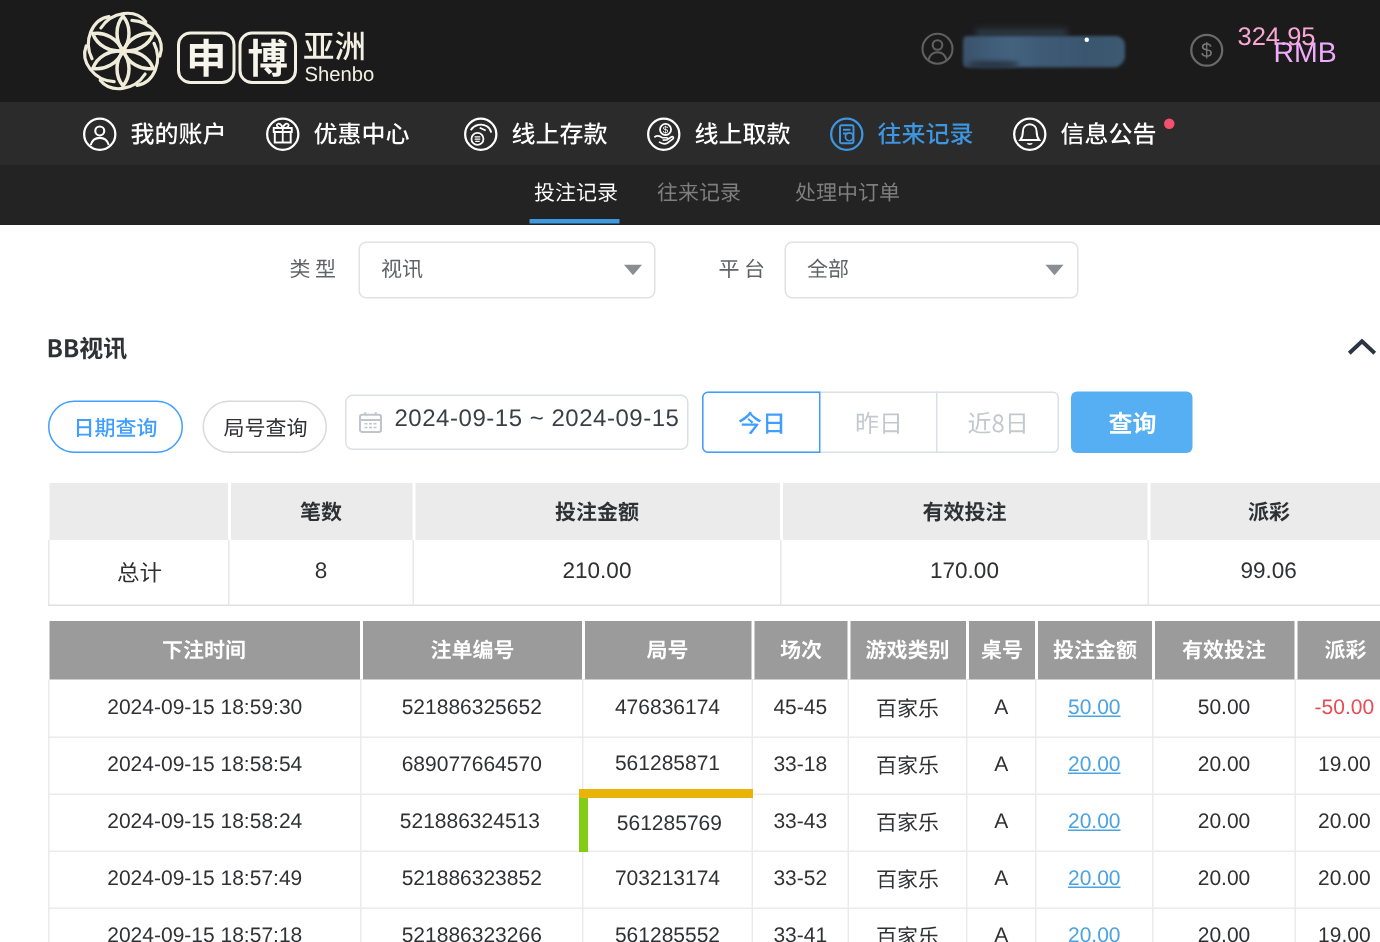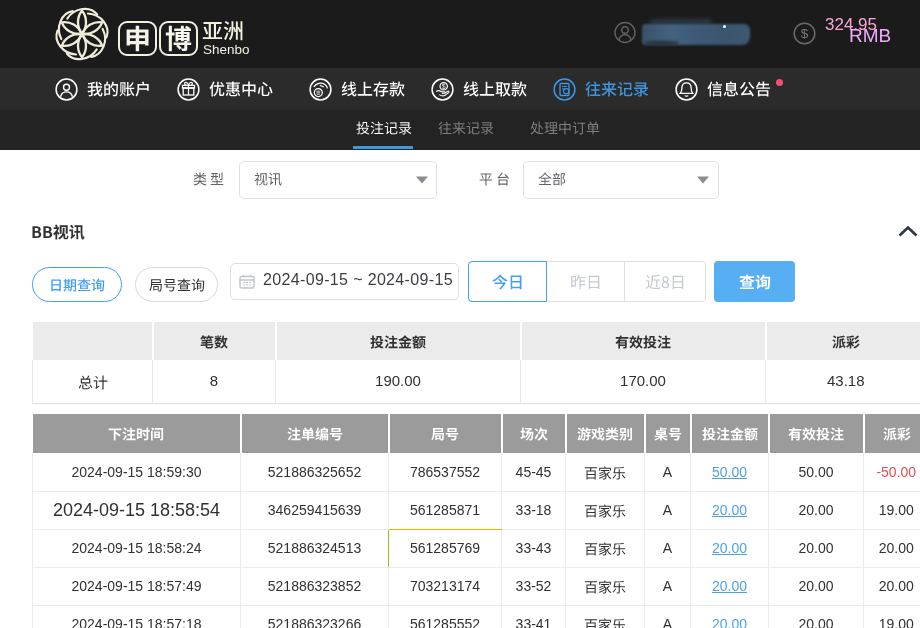--- a/index.html
+++ b/index.html
@@ -253,23 +253,23 @@
             </svg></td>
           <td style="background:#ebebeb;"><svg width="28" height="14" viewBox="0 0 28 14" style="display:inline-block;vertical-align:middle">
               <path d="M1.1 1.8C1.9 2.3 3 3 3.5 3.5L4.4 2.1C3.8 1.7 2.7 1 1.9 0.6ZM0.4 5.6C1.2 6.1 2.3 6.7 2.8 7.2L3.6 5.8C3.1 5.3 1.9 4.7 1.1 4.4ZM0.7 12.2 1.9 13.4C2.6 12 3.4 10.4 4 9L2.9 7.8C2.2 9.4 1.3 11.2 0.7 12.2ZM7.5 13.4C7.8 13.2 8.2 12.9 10.8 11.8C10.7 11.5 10.5 10.9 10.5 10.5L8.9 11.1V5.4L9.5 5.3C10 8.8 10.7 11.7 12.6 13.3C12.9 12.8 13.4 12.2 13.8 11.9C12.9 11.2 12.2 10.1 11.7 8.8C12.3 8.4 13 7.9 13.7 7.4L12.5 6.2C12.2 6.6 11.8 7 11.3 7.4C11.2 6.7 11 5.9 10.9 5C11.6 4.9 12.3 4.7 12.9 4.5L11.6 3.2C10.6 3.6 8.9 4 7.4 4.2V11.1C7.4 11.6 7.2 11.9 6.9 12.1C7.1 12.4 7.4 13.1 7.5 13.4ZM5 1.8V5.4C5 7.6 4.9 10.7 3.5 12.8C3.8 13 4.5 13.4 4.8 13.6C6.3 11.3 6.5 7.8 6.5 5.4V3.1C8.7 2.8 11.2 2.4 13 1.8L11.7 0.4C10.1 1 7.4 1.5 5 1.8Z M21.2 0.5C19.4 1 16.8 1.4 14.4 1.6C14.6 1.9 14.8 2.6 14.9 3C17.3 2.8 20.1 2.5 22.2 2ZM14.7 3.8C15.2 4.5 15.7 5.4 15.9 6L17.2 5.4C17 4.8 16.5 3.9 15.9 3.3ZM17.2 3.3C17.6 4 18 4.9 18.1 5.4L19.5 5C19.3 4.4 18.9 3.5 18.5 2.9ZM25.7 4.5C25 5.6 23.4 6.7 22.2 7.4C22.6 7.7 23.1 8.2 23.4 8.6C24.8 7.8 26.3 6.6 27.4 5.2ZM26.1 8.4C25.1 10 23.2 11.4 21.4 12.1C21.8 12.5 22.3 13.1 22.6 13.6C24.7 12.6 26.5 11 27.7 9ZM17.7 5.6V6.8H14.7V8.4H17.1C16.4 9.5 15.3 10.6 14.2 11.3C14.6 11.6 15 12.3 15.2 12.8C16 12.1 16.9 11.2 17.7 10.2V13.5H19.3V9.7C19.9 10.3 20.6 11 20.9 11.6L22 10.5C21.6 9.8 20.8 9 20 8.4H21.9V6.8H19.3V5.6ZM25.5 0.6C24.8 1.7 23.4 2.8 22.2 3.4L22.2 3.3L20.6 2.9C20.3 3.7 19.9 4.8 19.5 5.6L20.8 6C21.2 5.3 21.7 4.4 22.1 3.5C22.6 3.8 23 4.3 23.3 4.7C24.7 3.9 26.1 2.7 27.1 1.3Z" fill="#303133"></path>
             </svg></td>
         </tr>
         <tr style="height:43px">
           <td style="border-bottom:1px solid #e0e0e0;border-right:1px solid #e8e8e8;border-left:1px solid #e8e8e8;"><svg width="30" height="15" viewBox="0 0 30 15" style="display:inline-block;vertical-align:middle">
               <path d="M11.4 10C12.2 11 13.1 12.4 13.5 13.3L14.4 12.8C14 11.8 13.1 10.5 12.2 9.5ZM6.2 9.2C7.2 9.8 8.3 10.9 8.9 11.6L9.7 10.9C9.1 10.2 8 9.2 7 8.5ZM4.2 9.6V12.7C4.2 13.9 4.7 14.2 6.5 14.2C6.8 14.2 9.4 14.2 9.8 14.2C11.2 14.2 11.6 13.8 11.8 12.1C11.4 12 10.9 11.8 10.7 11.7C10.6 13 10.5 13.2 9.8 13.2C9.2 13.2 7 13.2 6.5 13.2C5.6 13.2 5.4 13.1 5.4 12.7V9.6ZM2.1 9.8C1.8 11 1.3 12.3 0.6 13.1L1.7 13.6C2.4 12.7 2.9 11.2 3.1 10ZM4 4.7H11.1V7.3H4ZM2.8 3.6V8.4H12.3V3.6H9.9C10.4 2.9 10.9 1.9 11.4 1.1L10.3 0.6C9.9 1.5 9.2 2.8 8.6 3.6H5.5L6.4 3.2C6.2 2.5 5.5 1.4 4.8 0.7L3.9 1.1C4.5 1.9 5.1 2.9 5.4 3.6Z M17.1 1.6C17.9 2.3 18.9 3.3 19.4 3.9L20.2 3.1C19.7 2.5 18.6 1.5 17.8 0.9ZM15.7 5.3V6.4H18.1V11.8C18.1 12.4 17.6 12.9 17.3 13.1C17.5 13.3 17.8 13.8 17.9 14.1C18.2 13.8 18.6 13.5 21.4 11.5C21.3 11.2 21.1 10.8 21.1 10.5L19.2 11.7V5.3ZM24.4 0.6V5.6H20.6V6.7H24.4V14.4H25.6V6.7H29.4V5.6H25.6V0.6Z" fill="#303133"></path>
             </svg></td>
           <td style="border-bottom:1px solid #e0e0e0;border-right:1px solid #e8e8e8;"><span style="font-size:15px;color:#303133">8</span></td>
-          <td style="border-bottom:1px solid #e0e0e0;border-right:1px solid #e8e8e8;"><span style="font-size:15px;color:#303133">190.00</span></td>
+          <td style="border-bottom:1px solid #e0e0e0;border-right:1px solid #e8e8e8;"><span style="font-size:15px;color:#303133">210.00</span></td>
           <td style="border-bottom:1px solid #e0e0e0;border-right:1px solid #e8e8e8;"><span style="font-size:15px;color:#303133">170.00</span></td>
-          <td style="border-bottom:1px solid #e0e0e0;"><span style="font-size:15px;color:#303133">43.18</span></td>
+          <td style="border-bottom:1px solid #e0e0e0;"><span style="font-size:15px;color:#303133">99.06</span></td>
         </tr>
       </tbody>
     </table>
   </div>
 <div class="abs" style="left:32px;top:414px">
     <table style="width:896px">
       <colgroup>
         <col style="width:208px">
         <col style="width:148px">
         <col style="width:113px">
@@ -306,46 +306,46 @@
           <td style="background:#9b9b9b;border-right:2px solid #fff;"><svg width="56" height="14" viewBox="0 0 56 14" style="display:inline-block;vertical-align:middle">
               <path d="M5.1 0.4C5 1 4.8 1.5 4.6 2.1H0.8V3.7H3.9C3 5.3 1.8 6.8 0.4 7.8C0.7 8.1 1.2 8.7 1.5 9.1C2.1 8.6 2.7 8.1 3.3 7.4V13.6H5V10.9H10V11.7C10 11.9 10 12 9.7 12C9.5 12 8.7 12 8 12C8.2 12.4 8.4 13.1 8.5 13.6C9.6 13.6 10.4 13.6 11 13.3C11.5 13 11.7 12.6 11.7 11.8V4.8H5.2C5.4 4.4 5.6 4.1 5.7 3.7H13.3V2.1H6.4C6.6 1.7 6.7 1.2 6.8 0.8ZM5 8.6H10V9.5H5ZM5 7.2V6.3H10V7.2Z M16.7 0.9C17 1.3 17.3 1.9 17.4 2.4H14.6V3.9H19.5L18.4 4.4C18.9 5 19.3 5.7 19.7 6.3L18.3 6.1C18.2 6.6 18.1 7.1 17.9 7.6L17 6.6L15.9 7.4C16.5 6.5 17.1 5.3 17.5 4.3L16.1 3.9C15.7 5 15 6.2 14.3 7C14.6 7.3 15.1 7.8 15.4 8.1L15.8 7.5C16.3 8 16.7 8.6 17.2 9.1C16.5 10.3 15.6 11.4 14.3 12.1C14.7 12.3 15.3 13 15.5 13.3C16.6 12.6 17.5 11.6 18.3 10.4C18.8 11 19.2 11.7 19.5 12.2L20.8 11.1C20.4 10.5 19.8 9.7 19.1 8.8C19.4 8.2 19.6 7.4 19.8 6.7C19.9 6.9 20 7.1 20.1 7.3L20.7 6.9C21 7.2 21.5 7.9 21.7 8.2C21.9 7.9 22.1 7.6 22.3 7.3C22.6 8.2 22.9 9 23.3 9.8C22.5 10.9 21.4 11.8 20 12.4C20.4 12.7 21 13.3 21.2 13.7C22.4 13 23.4 12.2 24.2 11.3C24.8 12.2 25.6 13 26.5 13.6C26.8 13.2 27.3 12.6 27.7 12.2C26.7 11.7 25.8 10.8 25.1 9.8C25.9 8.4 26.4 6.6 26.8 4.4H27.4V2.9H24C24.1 2.2 24.3 1.4 24.4 0.7L22.8 0.4C22.5 2.5 22 4.6 21.2 6C20.8 5.3 20.3 4.5 19.8 3.9H21.4V2.4H18.1L19 2C18.9 1.5 18.5 0.9 18.1 0.4ZM23.5 4.4H25.2C25 5.9 24.7 7.1 24.2 8.2C23.8 7.3 23.5 6.3 23.2 5.3Z M30.2 0.4V3.1H28.5V4.6H30.2V7.1C29.5 7.3 28.9 7.4 28.4 7.5L28.8 9.1L30.2 8.8V11.7C30.2 11.9 30.1 12 29.9 12C29.8 12 29.2 12 28.6 11.9C28.8 12.4 29.1 13 29.1 13.5C30.1 13.5 30.8 13.4 31.2 13.2C31.7 12.9 31.9 12.5 31.9 11.7V8.3L33.1 8L32.9 6.5L31.9 6.7V4.6H33.3V3.1H31.9V0.4ZM34.5 0.9V2.4C34.5 3.3 34.3 4.4 32.6 5.1C32.9 5.3 33.5 6 33.7 6.3C35.6 5.4 36 3.8 36 2.4H37.9V3.9C37.9 5.3 38.1 5.9 39.5 5.9C39.8 5.9 40.3 5.9 40.5 5.9C40.8 5.9 41.1 5.9 41.4 5.8C41.3 5.4 41.3 4.8 41.2 4.4C41 4.5 40.7 4.5 40.5 4.5C40.3 4.5 39.8 4.5 39.7 4.5C39.5 4.5 39.5 4.4 39.5 3.9V0.9ZM38.5 8.1C38.1 8.8 37.6 9.5 36.9 10C36.2 9.5 35.6 8.8 35.2 8.1ZM33.3 6.5V8.1H34.1L33.6 8.3C34.1 9.3 34.7 10.2 35.5 11C34.6 11.5 33.5 11.8 32.3 12C32.6 12.4 32.9 13.1 33.1 13.6C34.5 13.2 35.8 12.8 36.9 12.1C37.9 12.8 39.1 13.3 40.5 13.6C40.8 13.1 41.2 12.4 41.6 12C40.4 11.8 39.3 11.5 38.3 11C39.4 9.9 40.3 8.6 40.8 6.9L39.7 6.4L39.4 6.5Z M43.3 1.8C44.1 2.3 45.3 2.9 45.9 3.4L46.9 2C46.3 1.6 45 1 44.2 0.6ZM42.5 5.7C43.4 6.2 44.5 6.8 45.1 7.3L46 5.9C45.4 5.4 44.2 4.8 43.4 4.5ZM42.9 12.3 44.3 13.5C45.1 12.1 46 10.5 46.8 9L45.5 7.9C44.7 9.5 43.6 11.3 42.9 12.3ZM49.6 0.9C50 1.6 50.4 2.4 50.6 3H46.9V4.6H50.3V7.1H47.4V8.7H50.3V11.6H46.5V13.2H55.6V11.6H52V8.7H54.7V7.1H52V4.6H55.2V3H51L52.3 2.5C52.1 1.9 51.6 1 51.2 0.4Z" fill="#ffffff"></path>
             </svg></td>
           <td style="background:#9b9b9b;"><svg width="28" height="14" viewBox="0 0 28 14" style="display:inline-block;vertical-align:middle">
               <path d="M1.1 1.8C1.9 2.3 3 3 3.5 3.5L4.4 2.1C3.8 1.7 2.7 1 1.9 0.6ZM0.4 5.6C1.2 6.1 2.3 6.7 2.8 7.2L3.6 5.8C3.1 5.3 1.9 4.7 1.1 4.4ZM0.7 12.2 1.9 13.4C2.6 12 3.4 10.4 4 9L2.9 7.8C2.2 9.4 1.3 11.2 0.7 12.2ZM7.5 13.4C7.8 13.2 8.2 12.9 10.8 11.8C10.7 11.5 10.5 10.9 10.5 10.5L8.9 11.1V5.4L9.5 5.3C10 8.8 10.7 11.7 12.6 13.3C12.9 12.8 13.4 12.2 13.8 11.9C12.9 11.2 12.2 10.1 11.7 8.8C12.3 8.4 13 7.9 13.7 7.4L12.5 6.2C12.2 6.6 11.8 7 11.3 7.4C11.2 6.7 11 5.9 10.9 5C11.6 4.9 12.3 4.7 12.9 4.5L11.6 3.2C10.6 3.6 8.9 4 7.4 4.2V11.1C7.4 11.6 7.2 11.9 6.9 12.1C7.1 12.4 7.4 13.1 7.5 13.4ZM5 1.8V5.4C5 7.6 4.9 10.7 3.5 12.8C3.8 13 4.5 13.4 4.8 13.6C6.3 11.3 6.5 7.8 6.5 5.4V3.1C8.7 2.8 11.2 2.4 13 1.8L11.7 0.4C10.1 1 7.4 1.5 5 1.8Z M21.2 0.5C19.4 1 16.8 1.4 14.4 1.6C14.6 1.9 14.8 2.6 14.9 3C17.3 2.8 20.1 2.5 22.2 2ZM14.7 3.8C15.2 4.5 15.7 5.4 15.9 6L17.2 5.4C17 4.8 16.5 3.9 15.9 3.3ZM17.2 3.3C17.6 4 18 4.9 18.1 5.4L19.5 5C19.3 4.4 18.9 3.5 18.5 2.9ZM25.7 4.5C25 5.6 23.4 6.7 22.2 7.4C22.6 7.7 23.1 8.2 23.4 8.6C24.8 7.8 26.3 6.6 27.4 5.2ZM26.1 8.4C25.1 10 23.2 11.4 21.4 12.1C21.8 12.5 22.3 13.1 22.6 13.6C24.7 12.6 26.5 11 27.7 9ZM17.7 5.6V6.8H14.7V8.4H17.1C16.4 9.5 15.3 10.6 14.2 11.3C14.6 11.6 15 12.3 15.2 12.8C16 12.1 16.9 11.2 17.7 10.2V13.5H19.3V9.7C19.9 10.3 20.6 11 20.9 11.6L22 10.5C21.6 9.8 20.8 9 20 8.4H21.9V6.8H19.3V5.6ZM25.5 0.6C24.8 1.7 23.4 2.8 22.2 3.4L22.2 3.3L20.6 2.9C20.3 3.7 19.9 4.8 19.5 5.6L20.8 6C21.2 5.3 21.7 4.4 22.1 3.5C22.6 3.8 23 4.3 23.3 4.7C24.7 3.9 26.1 2.7 27.1 1.3Z" fill="#ffffff"></path>
             </svg></td>
         </tr>
         <tr style="height:38px">
           <td style="border-bottom:1px solid #ebebeb;border-right:1px solid #ebebeb;border-left:1px solid #ebebeb;"><span style="font-size:14px;color:#303133">2024-09-15 18:59:30</span></td>
           <td style="border-bottom:1px solid #ebebeb;border-right:1px solid #ebebeb;"><span style="font-size:14px;color:#303133">521886325652</span></td>
-          <td style="border-bottom:1px solid #ebebeb;border-right:1px solid #ebebeb;"><span style="font-size:14px;color:#303133">786537552</span></td>
+          <td style="border-bottom:1px solid #ebebeb;border-right:1px solid #ebebeb;"><span style="font-size:14px;color:#303133">476836174</span></td>
           <td style="border-bottom:1px solid #ebebeb;border-right:1px solid #ebebeb;"><span style="font-size:14px;color:#303133">45-45</span></td>
           <td style="border-bottom:1px solid #ebebeb;border-right:1px solid #ebebeb;"><svg width="42" height="14" viewBox="0 0 42 14" style="display:inline-block;vertical-align:middle">
               <path d="M2.5 4.4V13.5H3.5V12.5H10.6V13.5H11.7V4.4H7C7.1 3.8 7.3 3.1 7.5 2.3H13.1V1.3H0.9V2.3H6.3C6.2 3 6 3.8 5.9 4.4ZM3.5 8.9H10.6V11.6H3.5ZM3.5 8V5.4H10.6V8Z M19.9 0.8C20.1 1.1 20.3 1.5 20.5 1.8H15.2V4.7H16.2V2.8H25.8V4.7H26.9V1.8H21.7C21.5 1.4 21.3 0.9 21 0.5ZM25.1 5.6C24.3 6.3 23.1 7.2 22 7.9C21.7 7.2 21.2 6.4 20.5 5.8C20.9 5.5 21.2 5.3 21.5 5H25V4.1H16.9V5H20.1C18.8 5.9 16.9 6.7 15.1 7.1C15.3 7.3 15.6 7.7 15.7 7.9C17 7.5 18.5 7 19.8 6.3C20 6.5 20.2 6.8 20.4 7.1C19.2 8 16.9 9 15.1 9.4C15.3 9.6 15.5 10 15.6 10.2C17.3 9.7 19.5 8.7 20.8 7.8C21 8.1 21.1 8.4 21.2 8.8C19.8 10 17.1 11.4 14.9 11.9C15.1 12.1 15.3 12.5 15.4 12.8C17.4 12.2 19.8 11 21.4 9.8C21.5 10.9 21.3 11.9 20.9 12.2C20.6 12.4 20.4 12.5 20 12.5C19.7 12.5 19.2 12.4 18.7 12.4C18.9 12.7 19 13.1 19 13.4C19.4 13.4 19.9 13.4 20.2 13.4C20.8 13.4 21.2 13.3 21.6 12.9C22.4 12.3 22.8 10.6 22.3 8.8L22.9 8.4C23.7 10.4 25 12 26.8 12.9C27 12.6 27.3 12.2 27.5 12C25.8 11.3 24.4 9.7 23.8 7.9C24.5 7.4 25.3 6.8 25.9 6.3Z M31.3 8.4C30.6 9.7 29.5 11 28.5 11.9C28.8 12 29.2 12.4 29.4 12.6C30.4 11.6 31.5 10.1 32.3 8.8ZM37.7 8.9C38.7 10 39.9 11.6 40.5 12.5L41.4 12C40.9 11.1 39.6 9.5 38.6 8.4ZM29.8 7.4C29.9 7.3 30.5 7.2 31.5 7.2H34.7V12.1C34.7 12.3 34.6 12.4 34.4 12.4C34.2 12.4 33.3 12.4 32.5 12.4C32.6 12.7 32.8 13.1 32.8 13.4C34 13.4 34.7 13.4 35.2 13.2C35.7 13 35.8 12.7 35.8 12.1V7.2H40.9L41 6.2H35.8V3.3H34.7V6.2H30.8C31.1 5.1 31.3 3.8 31.4 2.5C34.5 2.5 38 2.2 40.2 1.6L39.6 0.7C37.5 1.3 33.6 1.5 30.4 1.6C30.4 3.2 30 5.1 29.9 5.5C29.8 6 29.6 6.3 29.5 6.4C29.6 6.7 29.8 7.2 29.8 7.4Z" fill="#303133"></path>
             </svg></td>
           <td style="border-bottom:1px solid #ebebeb;border-right:1px solid #ebebeb;"><span style="font-size:14px;color:#303133">A</span></td>
           <td style="border-bottom:1px solid #ebebeb;border-right:1px solid #ebebeb;"><span style="font-size:14px;color:#4da3e0;text-decoration:underline">50.00</span></td>
           <td style="border-bottom:1px solid #ebebeb;border-right:1px solid #ebebeb;"><span style="font-size:14px;color:#303133">50.00</span></td>
           <td style="border-bottom:1px solid #ebebeb;"><span style="font-size:14px;color:#e84c55">-50.00</span></td>
         </tr>
         <tr style="height:38px">
-          <td style="border-bottom:1px solid #ebebeb;border-right:1px solid #ebebeb;border-left:1px solid #ebebeb;"><span style="font-size:18px;color:#303133">2024-09-15 18:58:54</span></td>
-          <td style="border-bottom:1px solid #ebebeb;border-right:1px solid #ebebeb;"><span style="font-size:14px;color:#303133">346259415639</span></td>
-          <td style="border-bottom:1px solid #eab308;border-right:1px solid #ebebeb;text-align:center;"><span style="font-size:14px;color:#303133">561285871</span></td>
+          <td style="border-bottom:1px solid #ebebeb;border-right:1px solid #ebebeb;border-left:1px solid #ebebeb;"><span style="font-size:14px;color:#303133">2024-09-15 18:58:54</span></td>
+          <td style="border-bottom:1px solid #ebebeb;border-right:1px solid #ebebeb;"><span style="font-size:14px;color:#303133">689077664570</span></td>
+          <td style="border-bottom:6px solid #eab308;border-right:1px solid #ebebeb;text-align:center;"><span style="font-size:14px;color:#303133">561285871</span></td>
           <td style="border-bottom:1px solid #ebebeb;border-right:1px solid #ebebeb;"><span style="font-size:14px;color:#303133">33-18</span></td>
           <td style="border-bottom:1px solid #ebebeb;border-right:1px solid #ebebeb;"><svg width="42" height="14" viewBox="0 0 42 14" style="display:inline-block;vertical-align:middle">
               <path d="M2.5 4.4V13.5H3.5V12.5H10.6V13.5H11.7V4.4H7C7.1 3.8 7.3 3.1 7.5 2.3H13.1V1.3H0.9V2.3H6.3C6.2 3 6 3.8 5.9 4.4ZM3.5 8.9H10.6V11.6H3.5ZM3.5 8V5.4H10.6V8Z M19.9 0.8C20.1 1.1 20.3 1.5 20.5 1.8H15.2V4.7H16.2V2.8H25.8V4.7H26.9V1.8H21.7C21.5 1.4 21.3 0.9 21 0.5ZM25.1 5.6C24.3 6.3 23.1 7.2 22 7.9C21.7 7.2 21.2 6.4 20.5 5.8C20.9 5.5 21.2 5.3 21.5 5H25V4.1H16.9V5H20.1C18.8 5.9 16.9 6.7 15.1 7.1C15.3 7.3 15.6 7.7 15.7 7.9C17 7.5 18.5 7 19.8 6.3C20 6.5 20.2 6.8 20.4 7.1C19.2 8 16.9 9 15.1 9.4C15.3 9.6 15.5 10 15.6 10.2C17.3 9.7 19.5 8.7 20.8 7.8C21 8.1 21.1 8.4 21.2 8.8C19.8 10 17.1 11.4 14.9 11.9C15.1 12.1 15.3 12.5 15.4 12.8C17.4 12.2 19.8 11 21.4 9.8C21.5 10.9 21.3 11.9 20.9 12.2C20.6 12.4 20.4 12.5 20 12.5C19.7 12.5 19.2 12.4 18.7 12.4C18.9 12.7 19 13.1 19 13.4C19.4 13.4 19.9 13.4 20.2 13.4C20.8 13.4 21.2 13.3 21.6 12.9C22.4 12.3 22.8 10.6 22.3 8.8L22.9 8.4C23.7 10.4 25 12 26.8 12.9C27 12.6 27.3 12.2 27.5 12C25.8 11.3 24.4 9.7 23.8 7.9C24.5 7.4 25.3 6.8 25.9 6.3Z M31.3 8.4C30.6 9.7 29.5 11 28.5 11.9C28.8 12 29.2 12.4 29.4 12.6C30.4 11.6 31.5 10.1 32.3 8.8ZM37.7 8.9C38.7 10 39.9 11.6 40.5 12.5L41.4 12C40.9 11.1 39.6 9.5 38.6 8.4ZM29.8 7.4C29.9 7.3 30.5 7.2 31.5 7.2H34.7V12.1C34.7 12.3 34.6 12.4 34.4 12.4C34.2 12.4 33.3 12.4 32.5 12.4C32.6 12.7 32.8 13.1 32.8 13.4C34 13.4 34.7 13.4 35.2 13.2C35.7 13 35.8 12.7 35.8 12.1V7.2H40.9L41 6.2H35.8V3.3H34.7V6.2H30.8C31.1 5.1 31.3 3.8 31.4 2.5C34.5 2.5 38 2.2 40.2 1.6L39.6 0.7C37.5 1.3 33.6 1.5 30.4 1.6C30.4 3.2 30 5.1 29.9 5.5C29.8 6 29.6 6.3 29.5 6.4C29.6 6.7 29.8 7.2 29.8 7.4Z" fill="#303133"></path>
             </svg></td>
           <td style="border-bottom:1px solid #ebebeb;border-right:1px solid #ebebeb;"><span style="font-size:14px;color:#303133">A</span></td>
           <td style="border-bottom:1px solid #ebebeb;border-right:1px solid #ebebeb;"><span style="font-size:14px;color:#4da3e0;text-decoration:underline">20.00</span></td>
           <td style="border-bottom:1px solid #ebebeb;border-right:1px solid #ebebeb;"><span style="font-size:14px;color:#303133">20.00</span></td>
           <td style="border-bottom:1px solid #ebebeb;"><span style="font-size:14px;color:#303133">19.00</span></td>
         </tr>
         <tr style="height:38px">
           <td style="border-bottom:1px solid #ebebeb;border-right:1px solid #ebebeb;border-left:1px solid #ebebeb;"><span style="font-size:14px;color:#303133">2024-09-15 18:58:24</span></td>
-          <td style="border-bottom:1px solid #ebebeb;border-right:1px solid #84cc16;"><span style="font-size:14px;color:#303133">521886324513</span></td>
+          <td style="border-bottom:1px solid #ebebeb;border-right:6px solid #84cc16;"><span style="font-size:14px;color:#303133">521886324513</span></td>
           <td style="border-bottom:1px solid #ebebeb;border-right:1px solid #ebebeb;"><span style="font-size:14px;color:#303133">561285769</span></td>
           <td style="border-bottom:1px solid #ebebeb;border-right:1px solid #ebebeb;"><span style="font-size:14px;color:#303133">33-43</span></td>
           <td style="border-bottom:1px solid #ebebeb;border-right:1px solid #ebebeb;"><svg width="42" height="14" viewBox="0 0 42 14" style="display:inline-block;vertical-align:middle">
               <path d="M2.5 4.4V13.5H3.5V12.5H10.6V13.5H11.7V4.4H7C7.1 3.8 7.3 3.1 7.5 2.3H13.1V1.3H0.9V2.3H6.3C6.2 3 6 3.8 5.9 4.4ZM3.5 8.9H10.6V11.6H3.5ZM3.5 8V5.4H10.6V8Z M19.9 0.8C20.1 1.1 20.3 1.5 20.5 1.8H15.2V4.7H16.2V2.8H25.8V4.7H26.9V1.8H21.7C21.5 1.4 21.3 0.9 21 0.5ZM25.1 5.6C24.3 6.3 23.1 7.2 22 7.9C21.7 7.2 21.2 6.4 20.5 5.8C20.9 5.5 21.2 5.3 21.5 5H25V4.1H16.9V5H20.1C18.8 5.9 16.9 6.7 15.1 7.1C15.3 7.3 15.6 7.7 15.7 7.9C17 7.5 18.5 7 19.8 6.3C20 6.5 20.2 6.8 20.4 7.1C19.2 8 16.9 9 15.1 9.4C15.3 9.6 15.5 10 15.6 10.2C17.3 9.7 19.5 8.7 20.8 7.8C21 8.1 21.1 8.4 21.2 8.8C19.8 10 17.1 11.4 14.9 11.9C15.1 12.1 15.3 12.5 15.4 12.8C17.4 12.2 19.8 11 21.4 9.8C21.5 10.9 21.3 11.9 20.9 12.2C20.6 12.4 20.4 12.5 20 12.5C19.7 12.5 19.2 12.4 18.7 12.4C18.9 12.7 19 13.1 19 13.4C19.4 13.4 19.9 13.4 20.2 13.4C20.8 13.4 21.2 13.3 21.6 12.9C22.4 12.3 22.8 10.6 22.3 8.8L22.9 8.4C23.7 10.4 25 12 26.8 12.9C27 12.6 27.3 12.2 27.5 12C25.8 11.3 24.4 9.7 23.8 7.9C24.5 7.4 25.3 6.8 25.9 6.3Z M31.3 8.4C30.6 9.7 29.5 11 28.5 11.9C28.8 12 29.2 12.4 29.4 12.6C30.4 11.6 31.5 10.1 32.3 8.8ZM37.7 8.9C38.7 10 39.9 11.6 40.5 12.5L41.4 12C40.9 11.1 39.6 9.5 38.6 8.4ZM29.8 7.4C29.9 7.3 30.5 7.2 31.5 7.2H34.7V12.1C34.7 12.3 34.6 12.4 34.4 12.4C34.2 12.4 33.3 12.4 32.5 12.4C32.6 12.7 32.8 13.1 32.8 13.4C34 13.4 34.7 13.4 35.2 13.2C35.7 13 35.8 12.7 35.8 12.1V7.2H40.9L41 6.2H35.8V3.3H34.7V6.2H30.8C31.1 5.1 31.3 3.8 31.4 2.5C34.5 2.5 38 2.2 40.2 1.6L39.6 0.7C37.5 1.3 33.6 1.5 30.4 1.6C30.4 3.2 30 5.1 29.9 5.5C29.8 6 29.6 6.3 29.5 6.4C29.6 6.7 29.8 7.2 29.8 7.4Z" fill="#303133"></path>
             </svg></td>
           <td style="border-bottom:1px solid #ebebeb;border-right:1px solid #ebebeb;"><span style="font-size:14px;color:#303133">A</span></td>
           <td style="border-bottom:1px solid #ebebeb;border-right:1px solid #ebebeb;"><span style="font-size:14px;color:#4da3e0;text-decoration:underline">20.00</span></td>
           <td style="border-bottom:1px solid #ebebeb;border-right:1px solid #ebebeb;"><span style="font-size:14px;color:#303133">20.00</span></td>
           <td style="border-bottom:1px solid #ebebeb;"><span style="font-size:14px;color:#303133">20.00</span></td>
         </tr>

